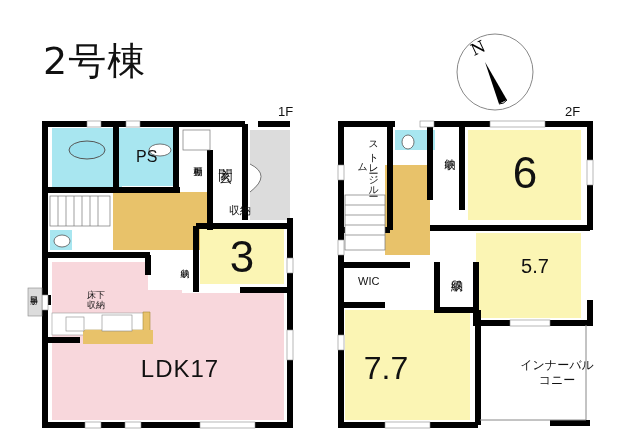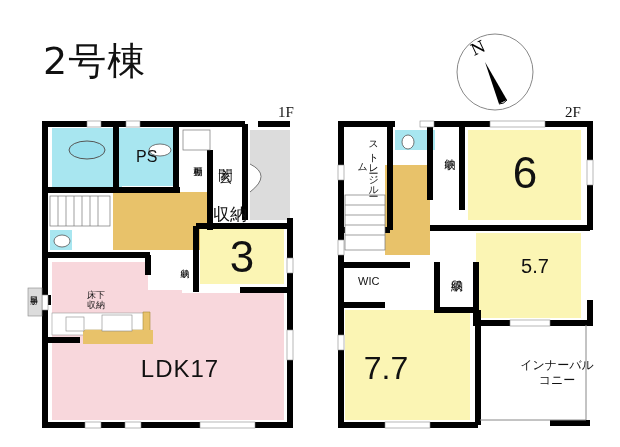--- a/index.html
+++ b/index.html
@@ -1,25 +1,25 @@
 <!DOCTYPE html>
 <html><head>
 <meta charset="utf-8">
 <style>
   html, body { margin:0; padding:0; background:#ffffff; }
   body { width:620px; height:447px; position:relative; overflow:hidden; font-family:"DejaVu Sans", sans-serif; }
   .abs { position:absolute; }
   .title { left:43px; top:36px; font-size:38px; font-weight:normal; color:#111; letter-spacing:1px; font-family:"DejaVu Sans", sans-serif; }
-  .floor-label { font-size:15px; color:#111; font-family:Liberation Serif, serif; }
+  .floor-label { font-size:13px; color:#111; font-family:Liberation Sans, sans-serif; }
   .plan { position:absolute; left:0; top:0; }
   .rlabel { position:absolute; color:#111; text-align:center; font-family:"Liberation Sans", sans-serif; }
   .big { font-size:44px; }
   .ldk { font-size:24px; letter-spacing:1px; }
   .vtext { writing-mode:vertical-rl; text-orientation:upright; font-size:11px; line-height:12px; }
-  .small { font-size:17px; }
+  .small { font-size:11px;margin-left:16px; }
 </style>
 </head>
 <body>
 
 <div class="abs title">2号棟</div>
 
 <svg class="abs" style="left:455px;top:32px" width="80" height="80">
   <circle cx="40" cy="40" r="38" fill="#fff" stroke="#888" stroke-width="1"></circle>
   <polygon points="30,30 52,68 44,72" fill="#000"></polygon>
   <path d="M44,72 Q49,72 52,68" fill="#fff" stroke="#000"></path>

